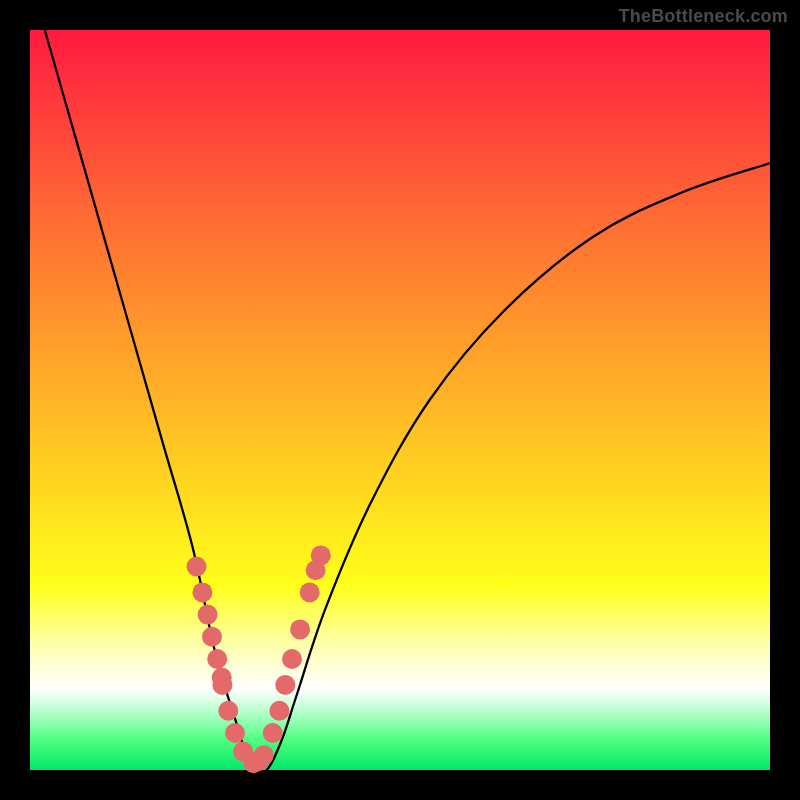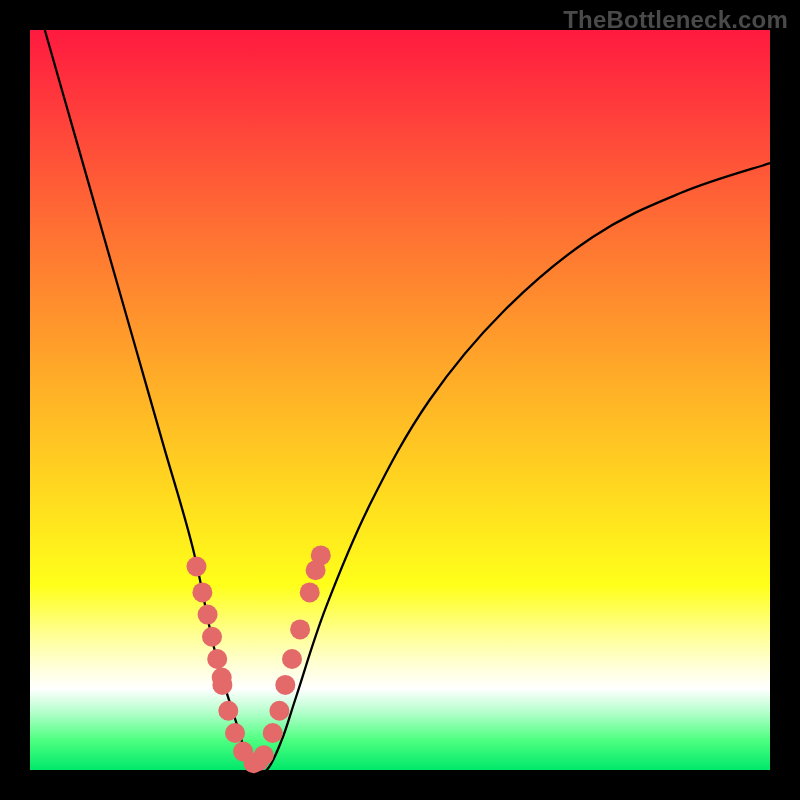--- a/index.html
+++ b/index.html
@@ -28,21 +28,21 @@
       #ffffd8 86%,
       #ffffff 89%,
       #b9ffcf 92%,
       #4dff80 96%,
       #00e86a 100%);
   }
   .watermark {
     position: absolute;
     top: 6px;
     right: 12px;
-    font-size: 24px;
+    font-size: 18px;
     font-weight: 600;
     color: #4a4a4a;
     letter-spacing: 0.2px;
     user-select: none;
   }
   svg.curve {
     position: absolute;
     left: 0;
     top: 0;
     width: 740px;

